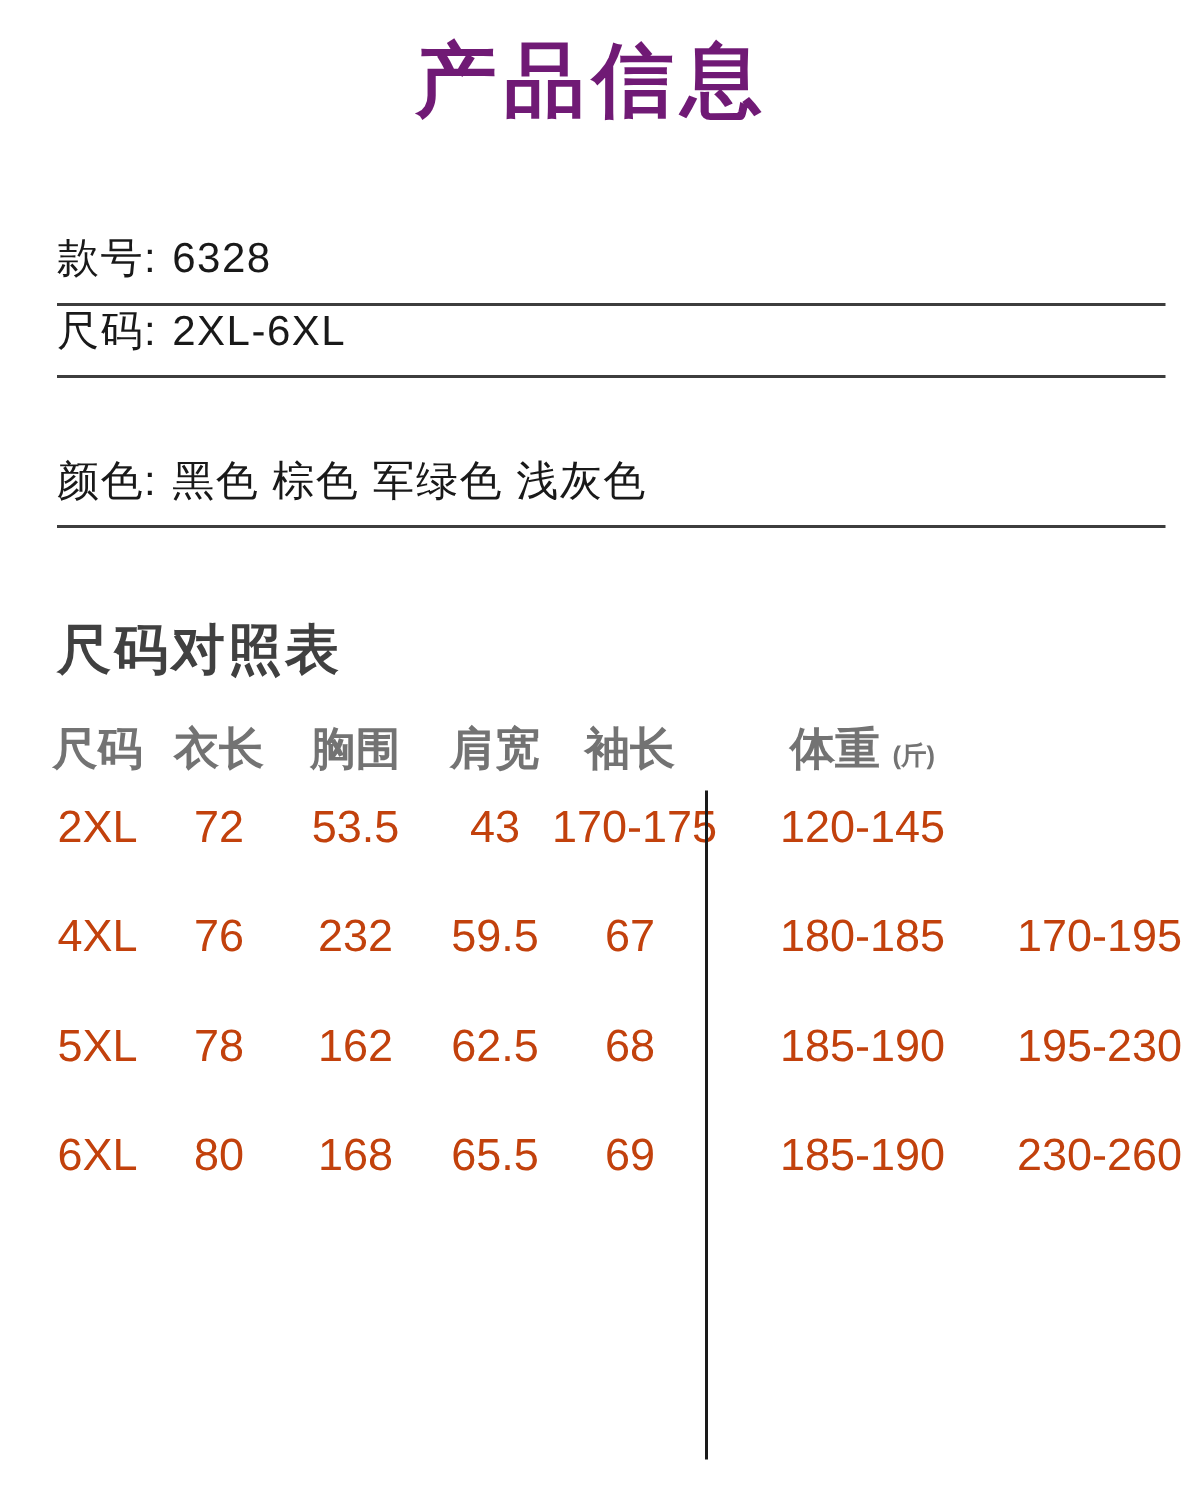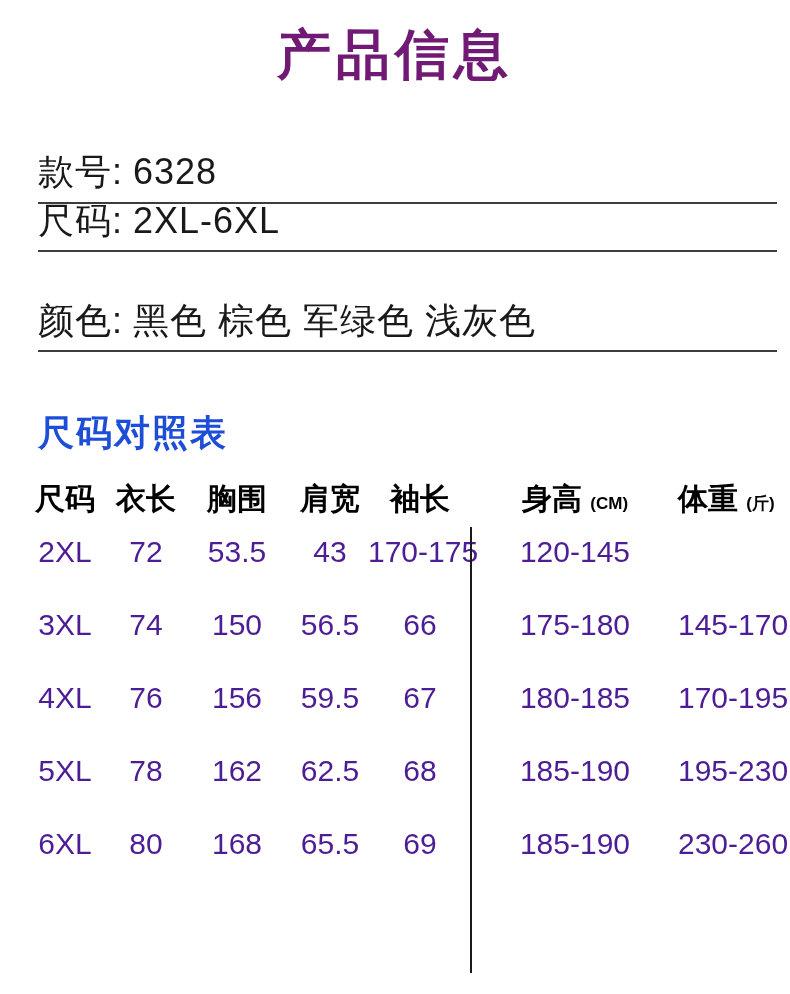--- a/index.html
+++ b/index.html
@@ -14,47 +14,47 @@
     margin:22px 0 0 0;
     text-align:center;
     font-size:54px;
     font-weight:700;
     color:#701a75;
     letter-spacing:5px;
     line-height:65px;
   }
   .info { margin:0 13px 0 38px; }
   .info-row { border-bottom:2px solid #3d3d3d; }
-  .info-row .txt { font-size:36px; color:#191919; font-weight:500; letter-spacing:1px; line-height:34px; }
+  .info-row .txt { font-size:28px; color:#191919; font-weight:500; letter-spacing:1px; line-height:34px; }
   .info-row .value { margin-left:10px; }
   .row-1 { padding-top:68px; padding-bottom:13px; }
   .row-2 { padding-bottom:12px; }
   .row-3 { padding-top:52px; padding-bottom:12px; }
   .chart-heading {
     margin:61px 0 0 38px;
     font-size:36px;
     font-weight:700;
-    color:#1d4ed8;
+    color:#404040;
     line-height:40px;
     letter-spacing:2px;
   }
   .size-table { margin-top:26px; }
   .t-row {
     display:grid;
     grid-template-columns:90px 72px 110px 76px 104px 206px 94px;
     margin-left:20px;
     text-align:center;
     align-items:center;
   }
   .t-head { height:36px; }
-  .t-head .hd { color:#000000; font-weight:700; font-size:30px; white-space:nowrap; }
+  .t-head .hd { color:#737373; font-weight:700; font-size:30px; white-space:nowrap; }
   .t-head .unit { font-size:17px; font-weight:700; }
   .t-data { height:73px; }
   .t-data:first-of-type { margin-top:9px; }
-  .t-data .cell { font-size:30px; color:#4c1d95; font-weight:500; white-space:nowrap; }
+  .t-data .cell { font-size:30px; color:#c2410c; font-weight:500; white-space:nowrap; }
   .v-divider {
     position:absolute;
     left:470px; top:527px;
     width:2px; height:446px;
     background:#1a1a1a;
   }
 </style>
 </head>
 <body>
 
@@ -76,47 +76,37 @@
 
   <h2 class="chart-heading">尺码对照表</h2>
 
   <div class="size-table">
     <div class="t-row t-head">
       <span class="hd">尺码</span>
       <span class="hd">衣长</span>
       <span class="hd">胸围</span>
       <span class="hd">肩宽</span>
       <span class="hd">袖长</span>
-      <span class="hd"><span>身高</span> <span class="unit">(CM)</span></span>
       <span class="hd"><span>体重</span> <span class="unit">(斤)</span></span>
     </div>
 
     <div class="t-row t-data">
       <span class="cell">2XL</span>
       <span class="cell">72</span>
       <span class="cell">53.5</span>
       <span class="cell">43</span>
       <span class="cell">170-175</span>
       <span class="cell">120-145</span>
     </div>
 
-    <div class="t-row t-data">
-      <span class="cell">3XL</span>
-      <span class="cell">74</span>
-      <span class="cell">150</span>
-      <span class="cell">56.5</span>
-      <span class="cell">66</span>
-      <span class="cell">175-180</span>
-      <span class="cell">145-170</span>
-    </div>
 
     <div class="t-row t-data">
       <span class="cell">4XL</span>
       <span class="cell">76</span>
-      <span class="cell">156</span>
+      <span class="cell">232</span>
       <span class="cell">59.5</span>
       <span class="cell">67</span>
       <span class="cell">180-185</span>
       <span class="cell">170-195</span>
     </div>
 
     <div class="t-row t-data">
       <span class="cell">5XL</span>
       <span class="cell">78</span>
       <span class="cell">162</span>

